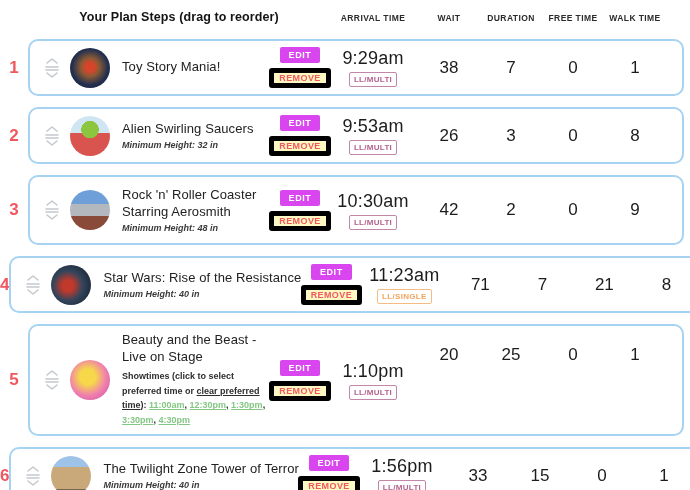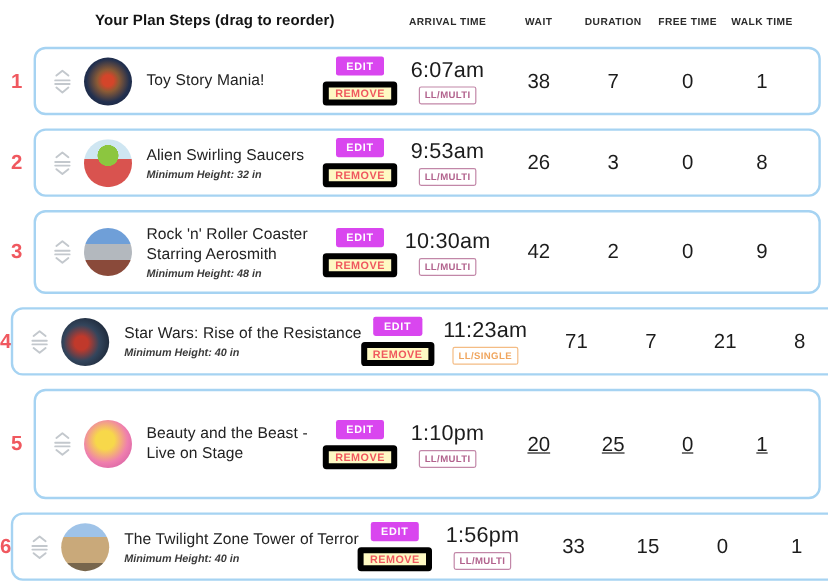--- a/index.html
+++ b/index.html
@@ -52,21 +52,21 @@
   .remove-btn { font-family:inherit; font-size:9px; font-weight:700; letter-spacing:0.4px;
                 background:#fef9c3; color:#f0585f; border:5px solid #000000; border-radius:3px; padding:0 5px; cursor:pointer; }
 
   .col-arrival { width:90px; flex-shrink:0; display:flex; flex-direction:column; align-items:center; justify-content:center; }
   .time { font-size:18px; font-weight:500; color:#1c1c1c; letter-spacing:0.2px; }
   .badge { font-size:8px; font-weight:700; letter-spacing:0.3px; border-radius:2px; padding:2px 4px; margin-top:3px; background:#fff; }
   .badge-multi { color:#b2628d; border:1px solid #c287a8; }
   .badge-single { color:#f0a65f; border:1px solid #f4bc84; }
 
   .stat { width:62px; flex-shrink:0; text-align:center; font-size:17px; font-weight:500; color:#1c1c1c; align-self:center; }
-  .row-tall .stat { align-self:flex-start; margin-top:29px;text-decoration:underline; }
+  .row-tall .stat { align-self:flex-start; margin-top:13px; }
 </style>
 </head>
 <body>
 
 <div class="container">
 
   <div class="header-row">
     <div class="h-title">Your Plan Steps (drag to reorder)</div>
     <div class="hcol w-arrival">ARRIVAL TIME</div>
     <div class="hcol w-stat">WAIT</div>
@@ -88,21 +88,21 @@
       </div>
       <div class="avatar avatar-1"></div>
       <div class="name-block">
         <div class="name one-line">Toy Story Mania!</div>
       </div>
       <div class="btn-col">
         <button class="edit-btn">EDIT</button>
         <button class="remove-btn">REMOVE</button>
       </div>
       <div class="col-arrival">
-        <div class="time">6:07am</div>
+        <div class="time">9:29am</div>
         <div class="badge badge-multi">LL/MULTI</div>
       </div>
       <div class="stat">38</div>
       <div class="stat">7</div>
       <div class="stat">0</div>
       <div class="stat">1</div>
     </div>
   </div>
 
   <div class="step-row">
@@ -205,20 +205,23 @@
         <svg width="18" height="22" viewBox="0 0 18 22" fill="none" stroke="#c3c8cd" stroke-width="1.6" stroke-linecap="round" stroke-linejoin="round">
           <polyline points="4,6 9,2 14,6"></polyline>
             <line x1="3" y1="10" x2="15" y2="10"></line>
             <line x1="3" y1="13" x2="15" y2="13"></line>
             <polyline points="4,16 9,20 14,16"></polyline>
         </svg>
       </div>
       <div class="avatar avatar-5"></div>
       <div class="name-block">
         <div class="name wrap">Beauty and the Beast - Live on Stage</div>
+        <div class="showtimes">
+          <span>Showtimes (click to select preferred time or </span><a class="clear-link">clear preferred time</a><span>): </span><span><a class="time-link">11:00am</a>, <a class="time-link">12:30pm</a>, <a class="time-link">1:30pm</a>, <a class="time-link">3:30pm</a>, <a class="time-link">4:30pm</a></span>
+        </div>
       </div>
       <div class="btn-col">
         <button class="edit-btn">EDIT</button>
         <button class="remove-btn">REMOVE</button>
       </div>
       <div class="col-arrival">
         <div class="time">1:10pm</div>
         <div class="badge badge-multi">LL/MULTI</div>
       </div>
       <div class="stat">20</div>

